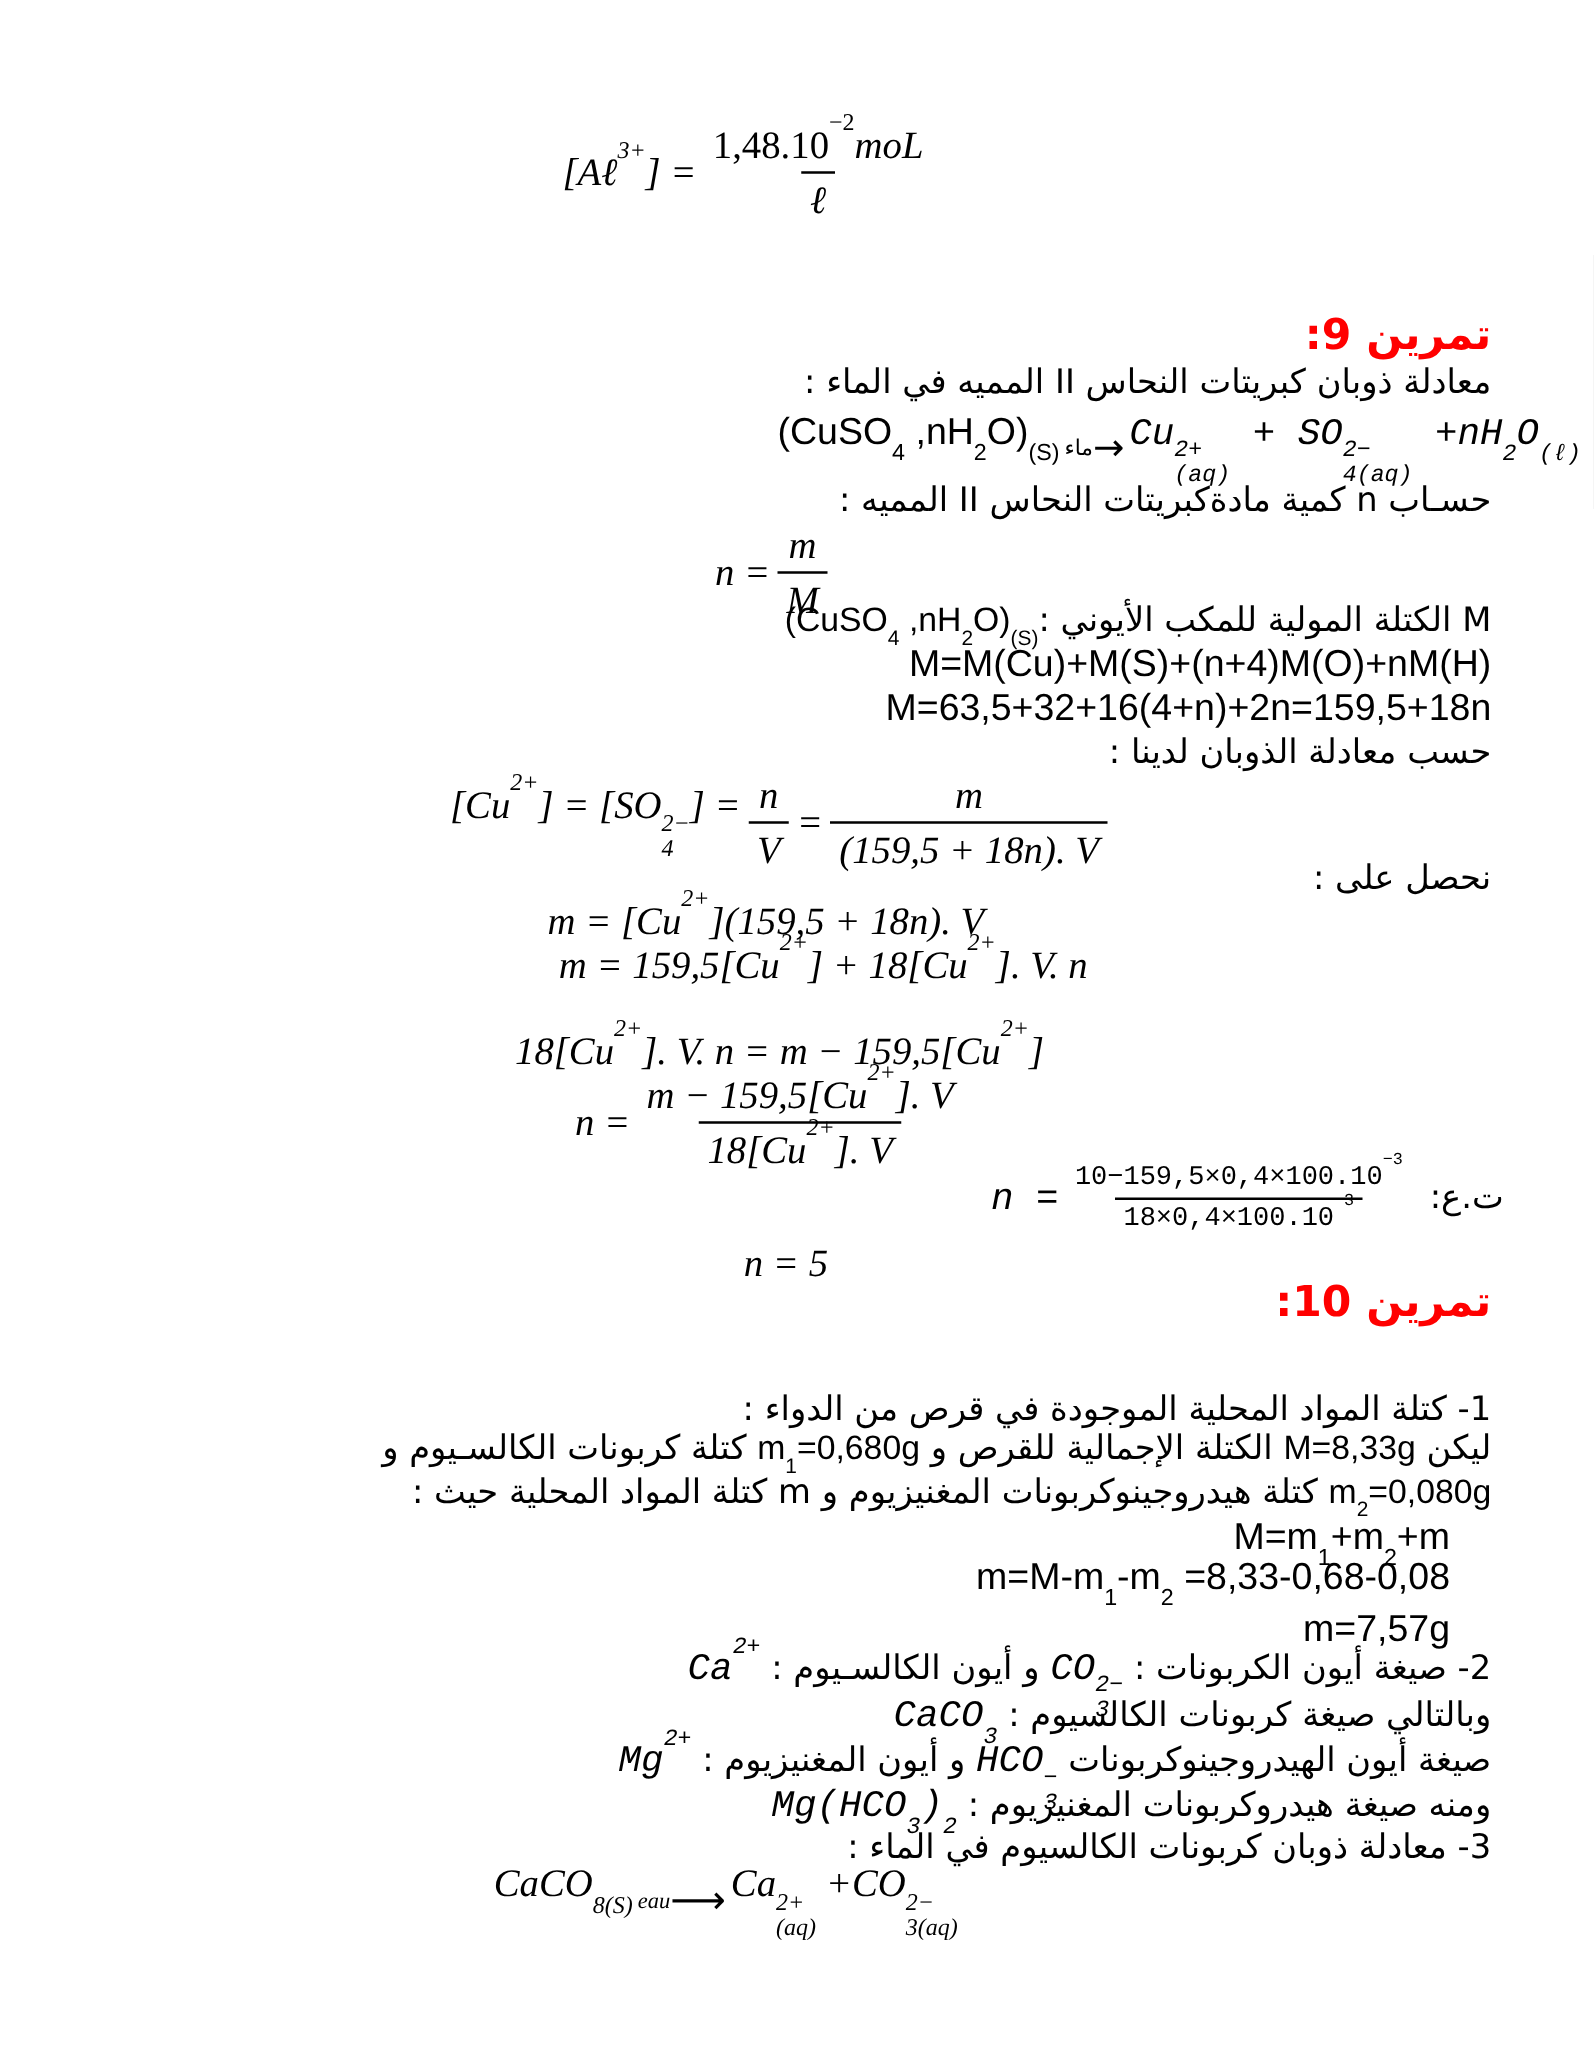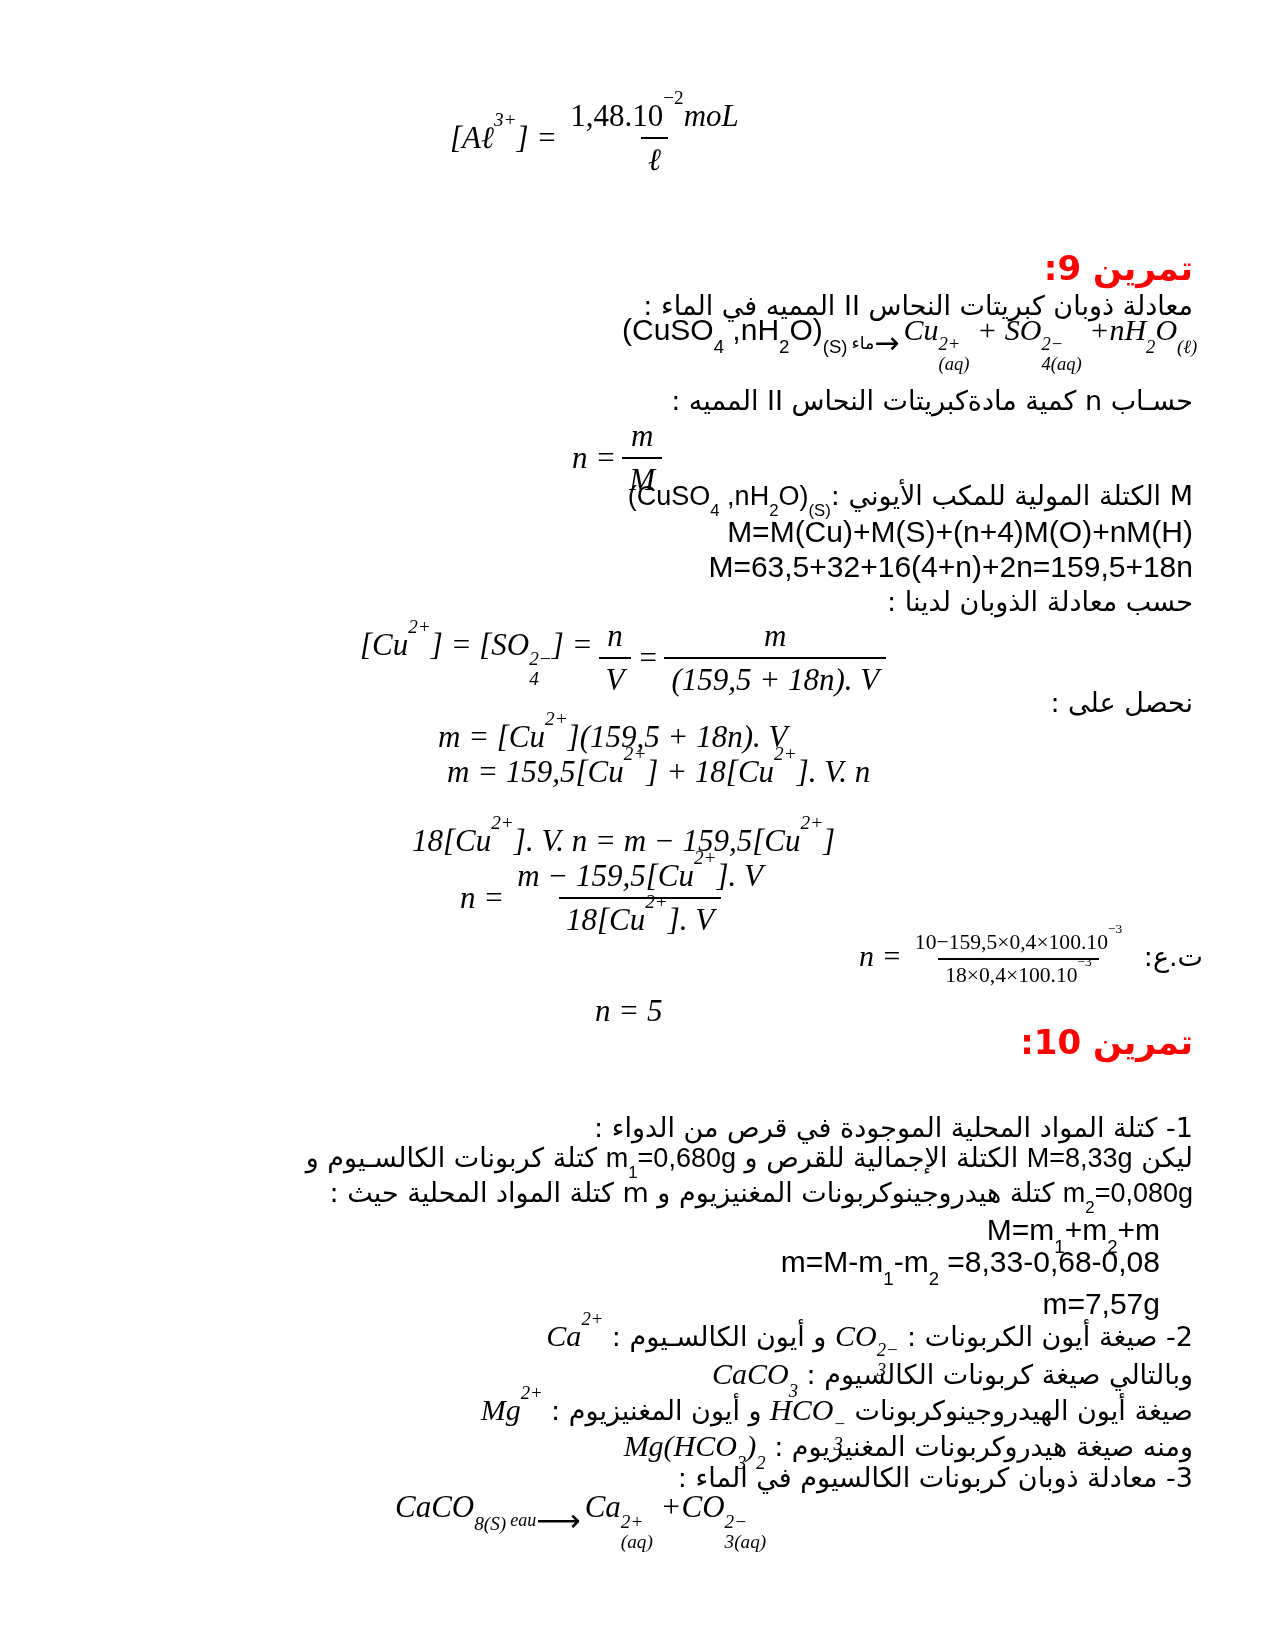--- a/index.html
+++ b/index.html
@@ -18,21 +18,21 @@
   
   .heading{direction:rtl;font-size:34px;font-weight:bold;color:#ff0000;line-height:1.2;}
   
   .sansline{font-size:30px;font-family:"Liberation Sans","DejaVu Sans",sans-serif;line-height:1.2;}
   
   .mathline{font-size:31px;font-family:"Liberation Serif","DejaVu Serif",serif;font-style:italic;line-height:1.2;}
   .fline{display:flex;align-items:center;}
   
   .lt{font-family:"Liberation Sans","DejaVu Sans",sans-serif;}
   
-  .mit{font-family:Liberation Serif, serif;font-style:italic;font-size:30px;}
+  .mit{font-family:Liberation Mono, monospace;font-style:italic;font-size:30px;}
   .up{font-style:normal;}
   sup.sp,span.sp{font-size:62%;position:relative;top:-0.55em;line-height:0;}
   sub.sb,span.sb{font-size:62%;position:relative;top:0.30em;line-height:0;}
   
   .ss{display:inline-flex;flex-direction:column;align-items:flex-start;font-size:62%;line-height:1.05;vertical-align:-0.55em;}
   .ss .s-sup,.ss .s-sub{display:block;}
   
   .frac{display:inline-flex;flex-direction:column;align-items:center;text-align:center;vertical-align:middle;margin:0 6px;line-height:1.15;}
   .frac .fnum{padding:0 7px 3px;}
   .frac .fden{border-top:2px solid #000;padding:3px 7px 0;}
@@ -54,21 +54,21 @@
     <span class="frac">
       <span class="fnum"><span class="up">1,48.10</span><sup class="sp up">−2</sup><span>moL</span></span>
       <span class="fden"><span>ℓ</span></span>
     </span>
   </div>
 
   <div class="line heading" style="top:206px;right:82px;margin-top:42px;">تمرين 9:</div>
 
   <div class="line ar" style="top:288px;right:82px;">معادلة ذوبان كبريتات النحاس II المميه في الماء :</div>
 
-  <div class="line sansline" style="top:312px;left:622px;" dir="ltr">
+  <div class="line sansline" style="top:328px;left:622px;" dir="ltr">
     <span><span>(CuSO</span><sub class="sb">4</sub><span> ,nH</span><sub class="sb">2</sub><span>O)</span><sub class="sb">(S)</sub></span><span class="oarr">
         <span class="oalbl ar-lbl">ماء</span>
         <span class="oaarr">→</span>
       </span><span class="mit"><span>Cu</span><span class="ss">
           <span class="s-sup">2+</span>
           <span class="s-sub">(aq)</span>
         </span> <span>+</span> <span>SO</span><span class="ss">
           <span class="s-sup">2−</span>
           <span class="s-sub">4(aq)</span>
         </span> <span>+</span><span>nH</span><sub class="sb">2</sub><span>O</span><sub class="sb">(ℓ)</sub></span>

